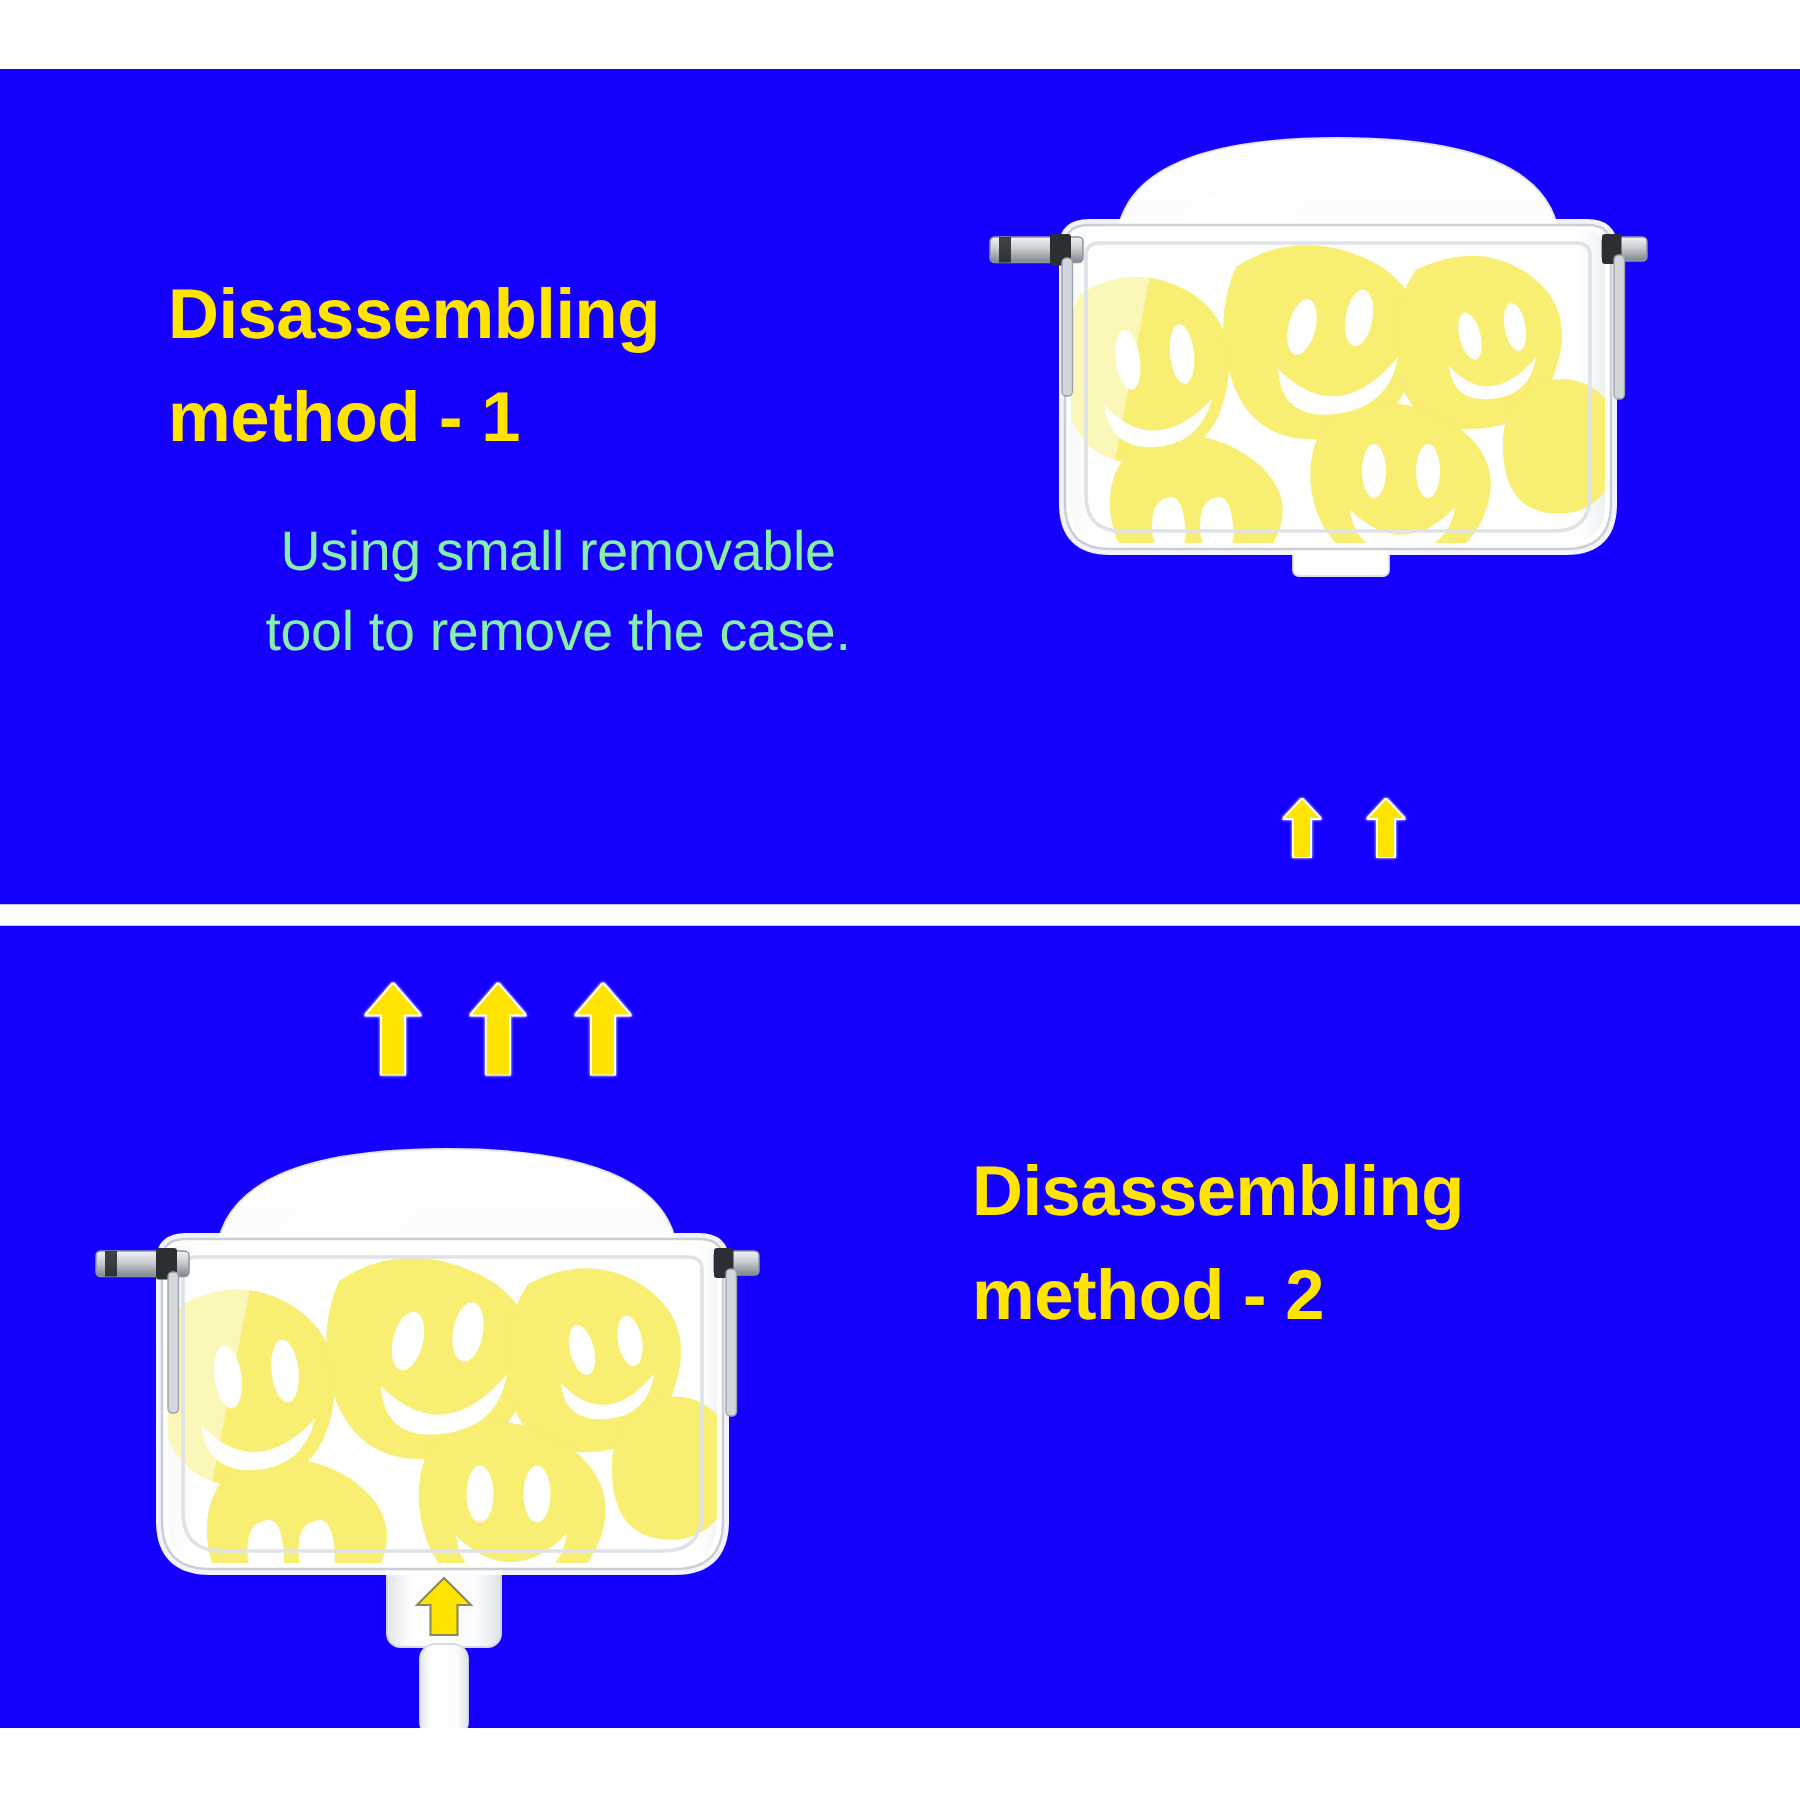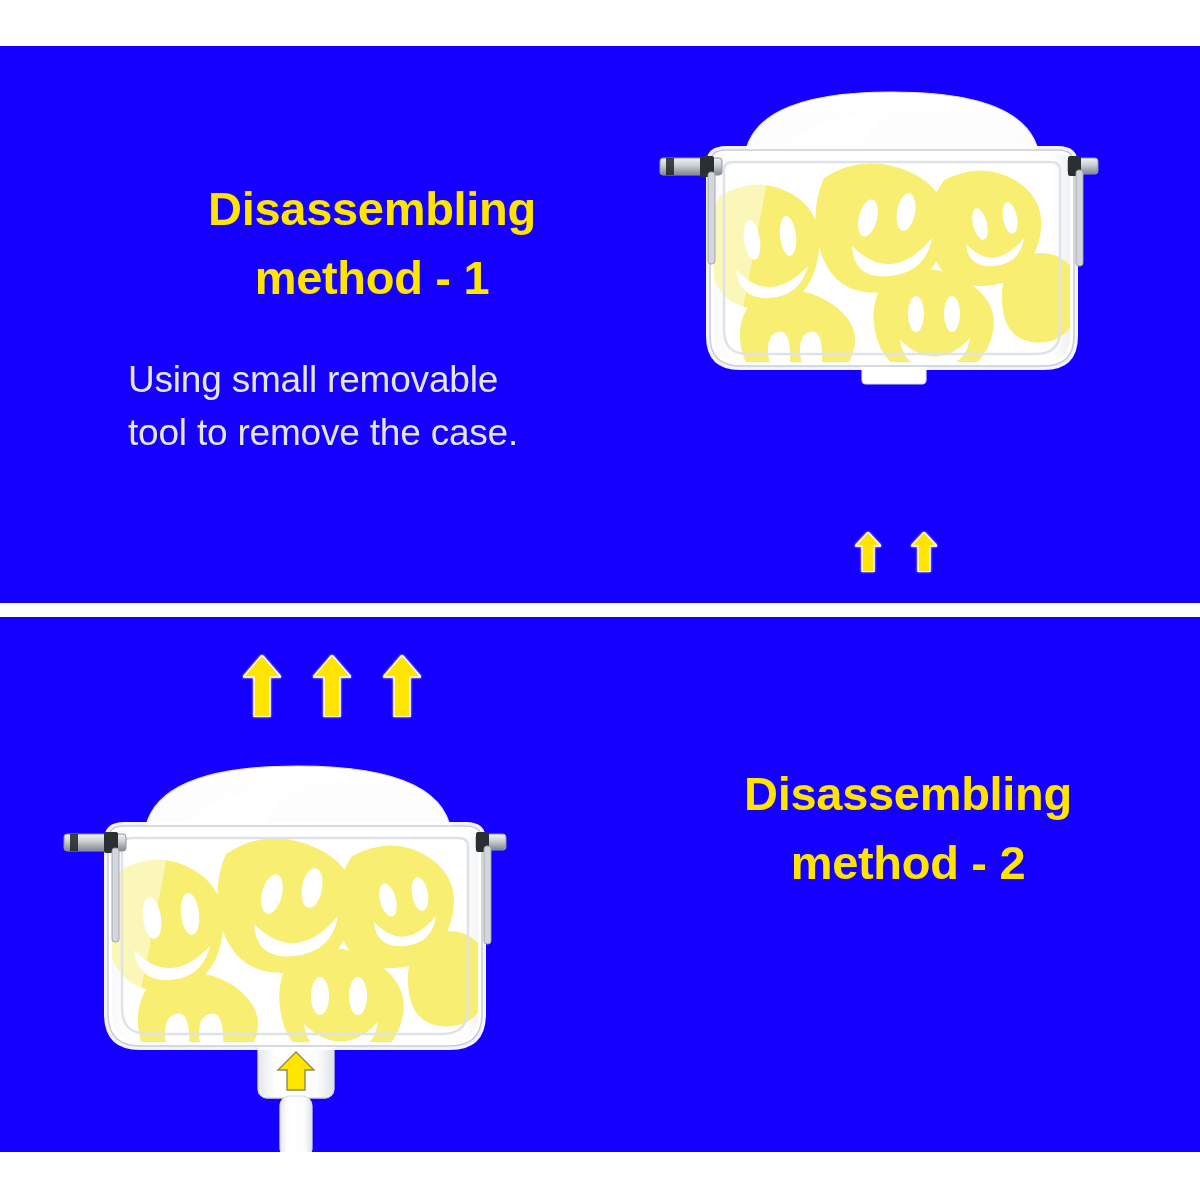--- a/index.html
+++ b/index.html
@@ -28,31 +28,31 @@
   #text-2 { left: 648px; top: 142px; width: 520px; }
 
   .heading {
     color: #ffe400;
     font-size: 47px;
     font-weight: bold;
     line-height: 1.47;
     letter-spacing: -0.3px;
     white-space: pre-line;
     margin: 0;
-    text-align: center;
   }
   .subtitle {
-    color: #e5e5e5;
+    color: #86efac;
     font-size: 37px;
     font-weight: normal;
     line-height: 1.42;
     letter-spacing: -0.2px;
     white-space: pre-line;
-    margin: 16px;
+    margin: 4px;
     padding-top: 26px;
+    text-align: center;
   }
 
   
   .arrow-row { position: absolute; display: flex; }
   .arrow {
     position: relative;
     filter: drop-shadow(0 0 1.2px rgba(255,255,255,0.95));
   }
   .arrow svg { display: block; }
 

